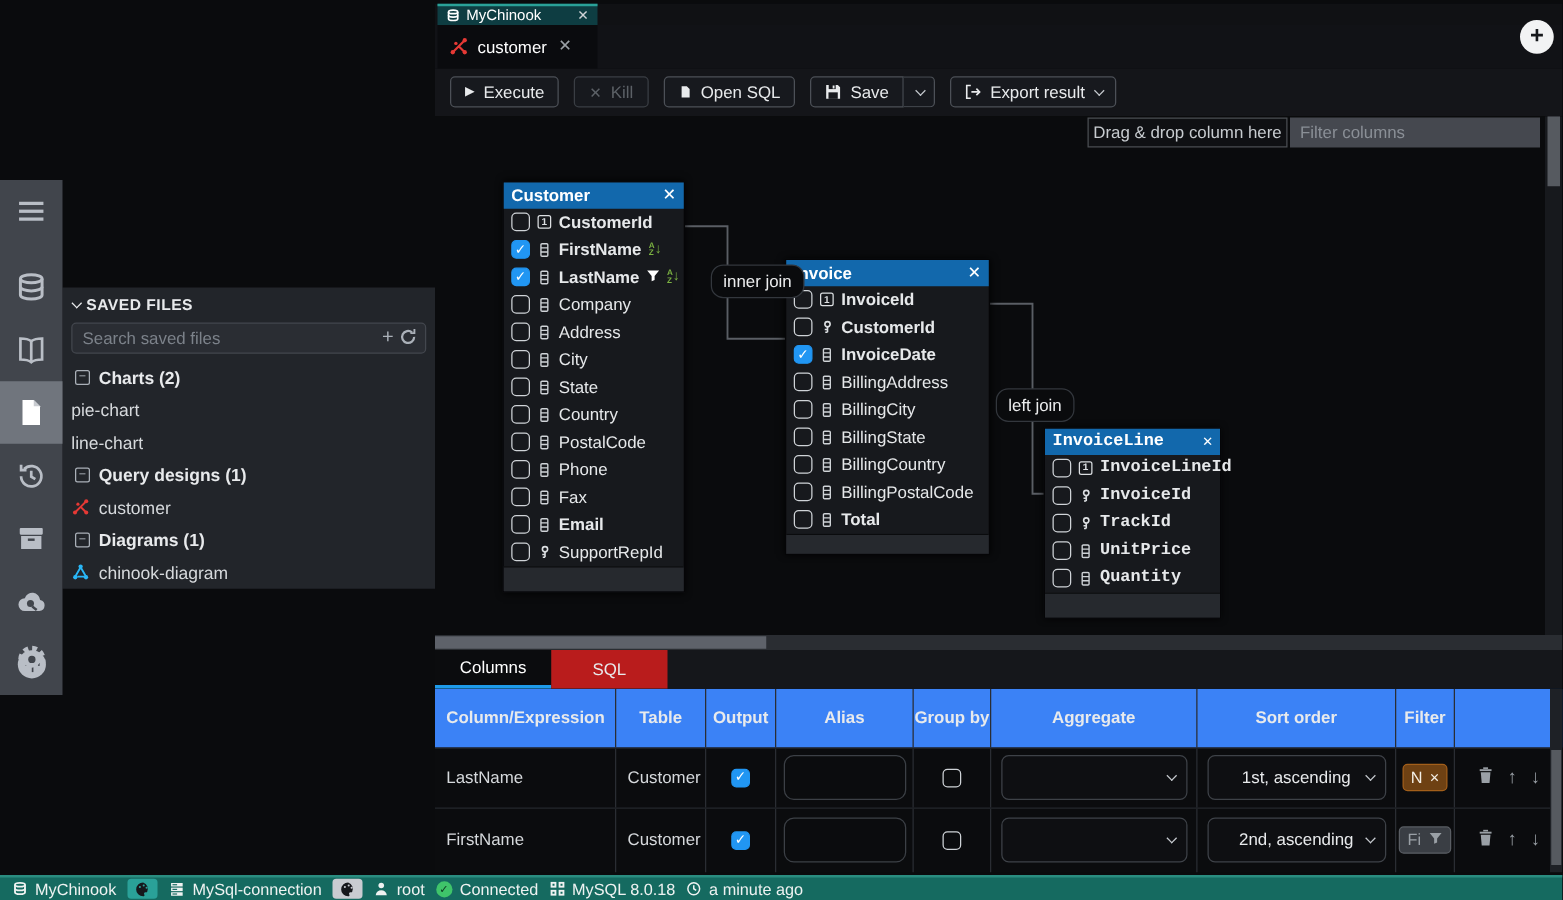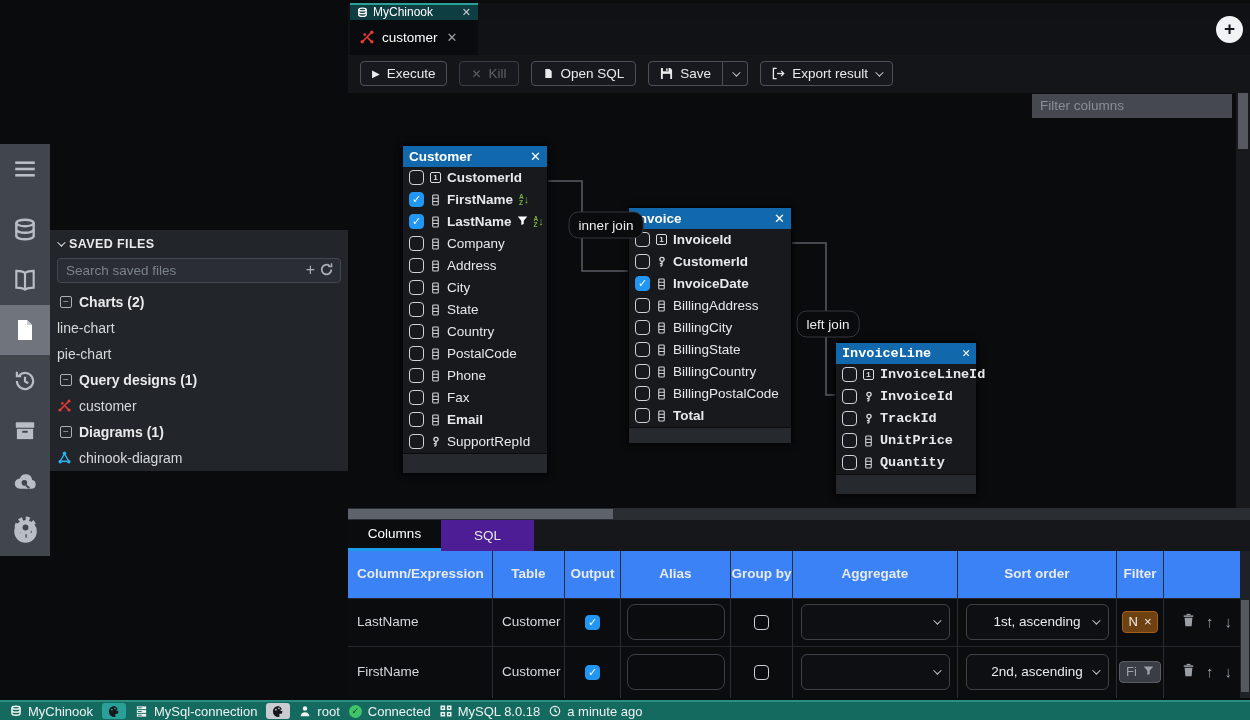--- a/index.html
+++ b/index.html
@@ -70,21 +70,21 @@
   .pkbox { width:11px; height:11px; border:1.2px solid #dcdfe2; border-radius:2px; display:inline-flex; align-items:center; justify-content:center; font-size:8px; color:#dcdfe2; font-weight:bold; }
   .sortaz { display:inline-flex; align-items:center; color:#7cb342; margin-left:1px; }
   .azcol { display:flex; flex-direction:column; font-size:6.5px; line-height:5.5px; font-weight:bold; font-style:normal; }
   .azcol i { font-style:normal; }
   .azarrow { font-size:11px; line-height:11px; }
 
   
   .hscroll { height:12px; background:#2a2d32; position:relative; }
   .hscroll .thumb { position:absolute; left:0; top:1px; bottom:1px; width:265px; background:#5e626a; }
   .btabs { height:31px; background:#15171b; display:flex; }
-  .btab { width:93px; display:flex; align-items:center; justify-content:center; font-size:13.5px; color:#e8eaec; cursor:pointer; background:#4c1d95; }
+  .btab { width:93px; display:flex; align-items:center; justify-content:center; font-size:13.5px; color:#e8eaec; cursor:pointer; background:#b91c1c; }
   .btab.active { background:#0b0c0e; border-bottom:3px solid #1e9be9; color:#fff; }
   .grid { position:relative; flex:1; background:#0b0c0e; overflow:hidden; }
   .ghead { height:47px; display:flex; background:#3b82f6; font-weight:bold; font-size:13.5px; }
   .gcell { border-right:1px solid #2a2d33; display:flex; align-items:center; justify-content:center; text-align:center; line-height:1.15; }
   .ghead .gcell:first-child { justify-content:flex-start; padding-left:9px; text-align:left; }
   .gc1{width:145px;flex:none;} .gc2{width:72px;flex:none;} .gc3{width:56px;flex:none;} .gc4{width:110px;flex:none;}
   .gc5{width:62px;flex:none;} .gc6{width:165px;flex:none;} .gc7{width:159px;flex:none;} .gc8{width:47px;flex:none;}
   .gc9{flex:1; border-right:none;}
   .grow { display:flex; border-top:1px solid #24272c; height:48px; color:#d6d9dc; font-size:13.5px; }
   .grow:nth-child(2) { height:52px; }
@@ -197,24 +197,24 @@
             <path d="M11.7 1.2v3h-3" stroke-width="1.4"></path>
           </svg>
       </span>
     </div>
     <div class="tree">
         <div class="trow group">
           <span class="treebox">−</span>
           <span>Charts (2)</span>
         </div>
         <div class="trow item">
+          <span>pie-chart</span>
+        </div>
+        <div class="trow item">
           <span>line-chart</span>
-        </div>
-        <div class="trow item">
-          <span>pie-chart</span>
         </div>
         <div class="trow group">
           <span class="treebox">−</span>
           <span>Query designs (1)</span>
         </div>
         <div class="trow item">
           <span class="ticon">
             <svg width="15" height="15" viewBox="0 0 14 14" fill="none" stroke="#e53935" stroke-width="1.5">
               <path d="M2.8 11.2 L7 7 L11.2 2.8 M7 7 L11.2 11.2"></path>
               <circle cx="2.8" cy="11.2" r="1.5" fill="#e53935" stroke="none"></circle>
@@ -311,20 +311,21 @@
         <span class="dchev"></span>
       </div>
     </div>
 
     <div class="canvas">
       <svg class="joins-svg" width="888" height="415" viewBox="0 0 888 415" fill="none" stroke="#5a5e64" stroke-width="1.5">
         <polyline points="200,88 234,88 234,178 280,178"></polyline>
         <polyline points="444,150 478,150 478,302 515,302"></polyline>
       </svg>
 
+      <div class="dragdrop">Drag &amp; drop column here</div>
       <input class="colfilter" placeholder="Filter columns" style="">
 
       <div class="entity" style="left:54px; top:52px; width:146px;">
         <div class="ehead">
           <span>Customer</span>
           <span class="x">✕</span>
         </div>
         <div class="ebody">
             <div class="erow">
               <span class="cb"></span>

